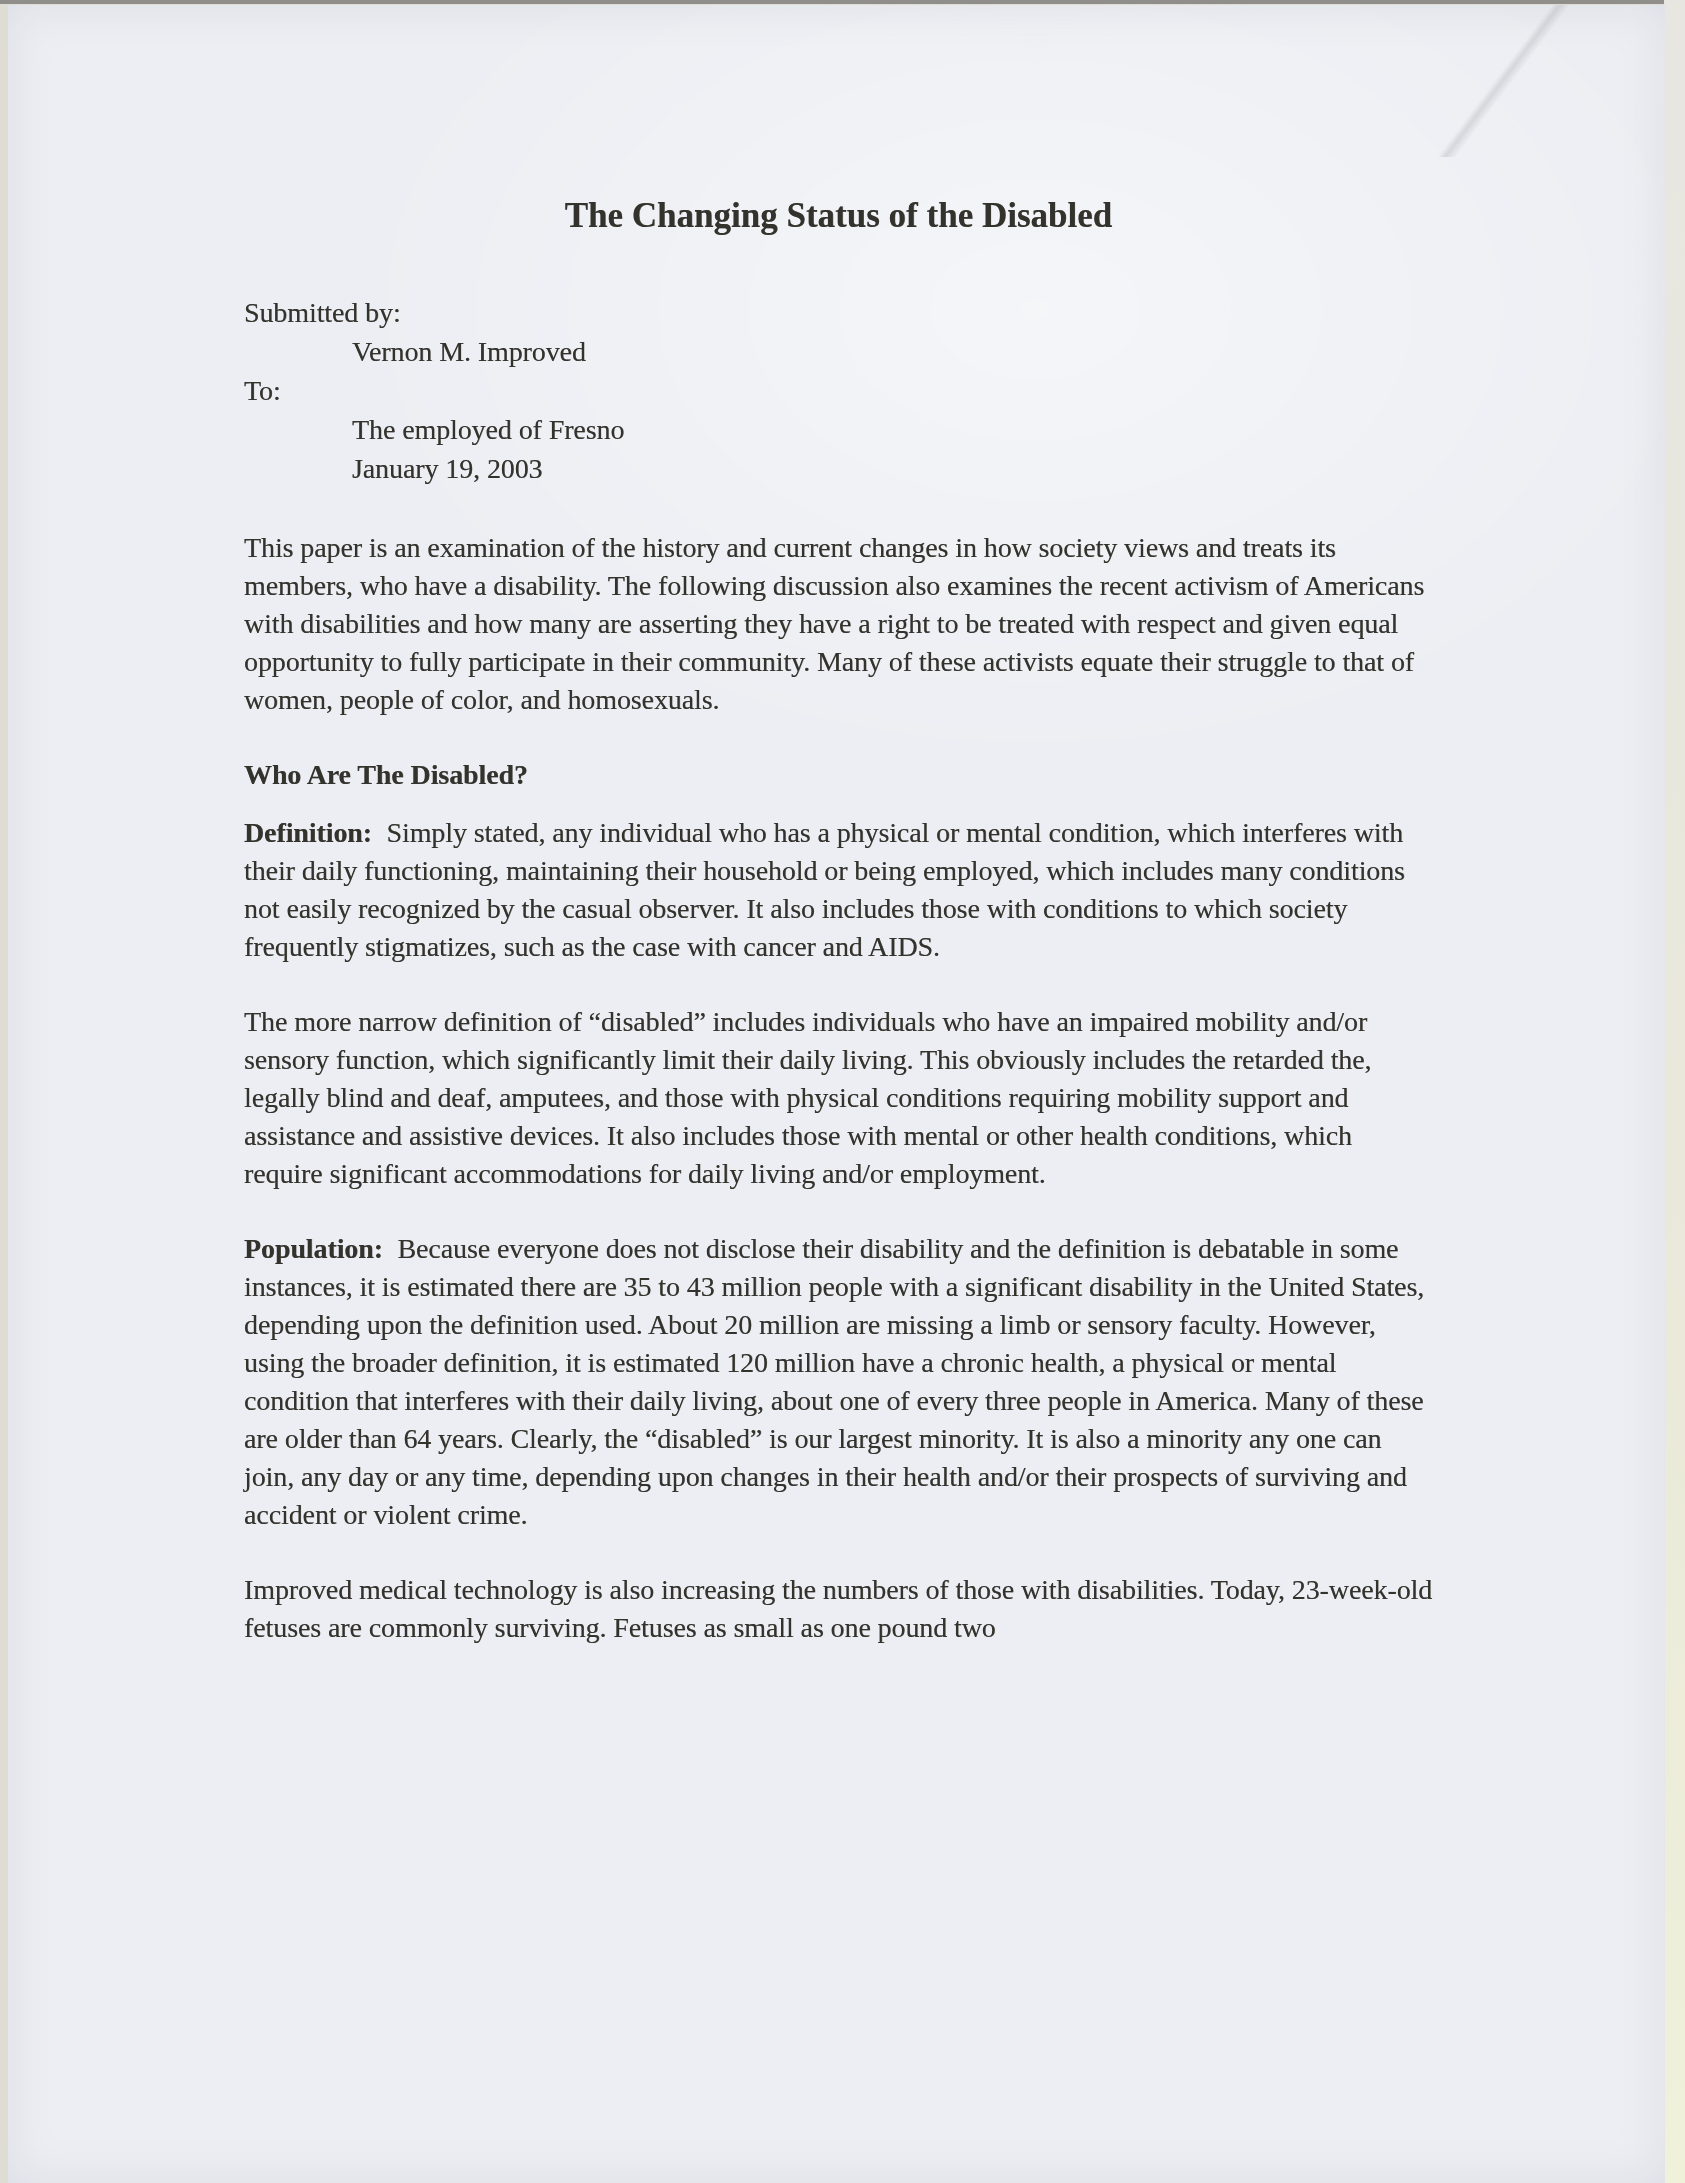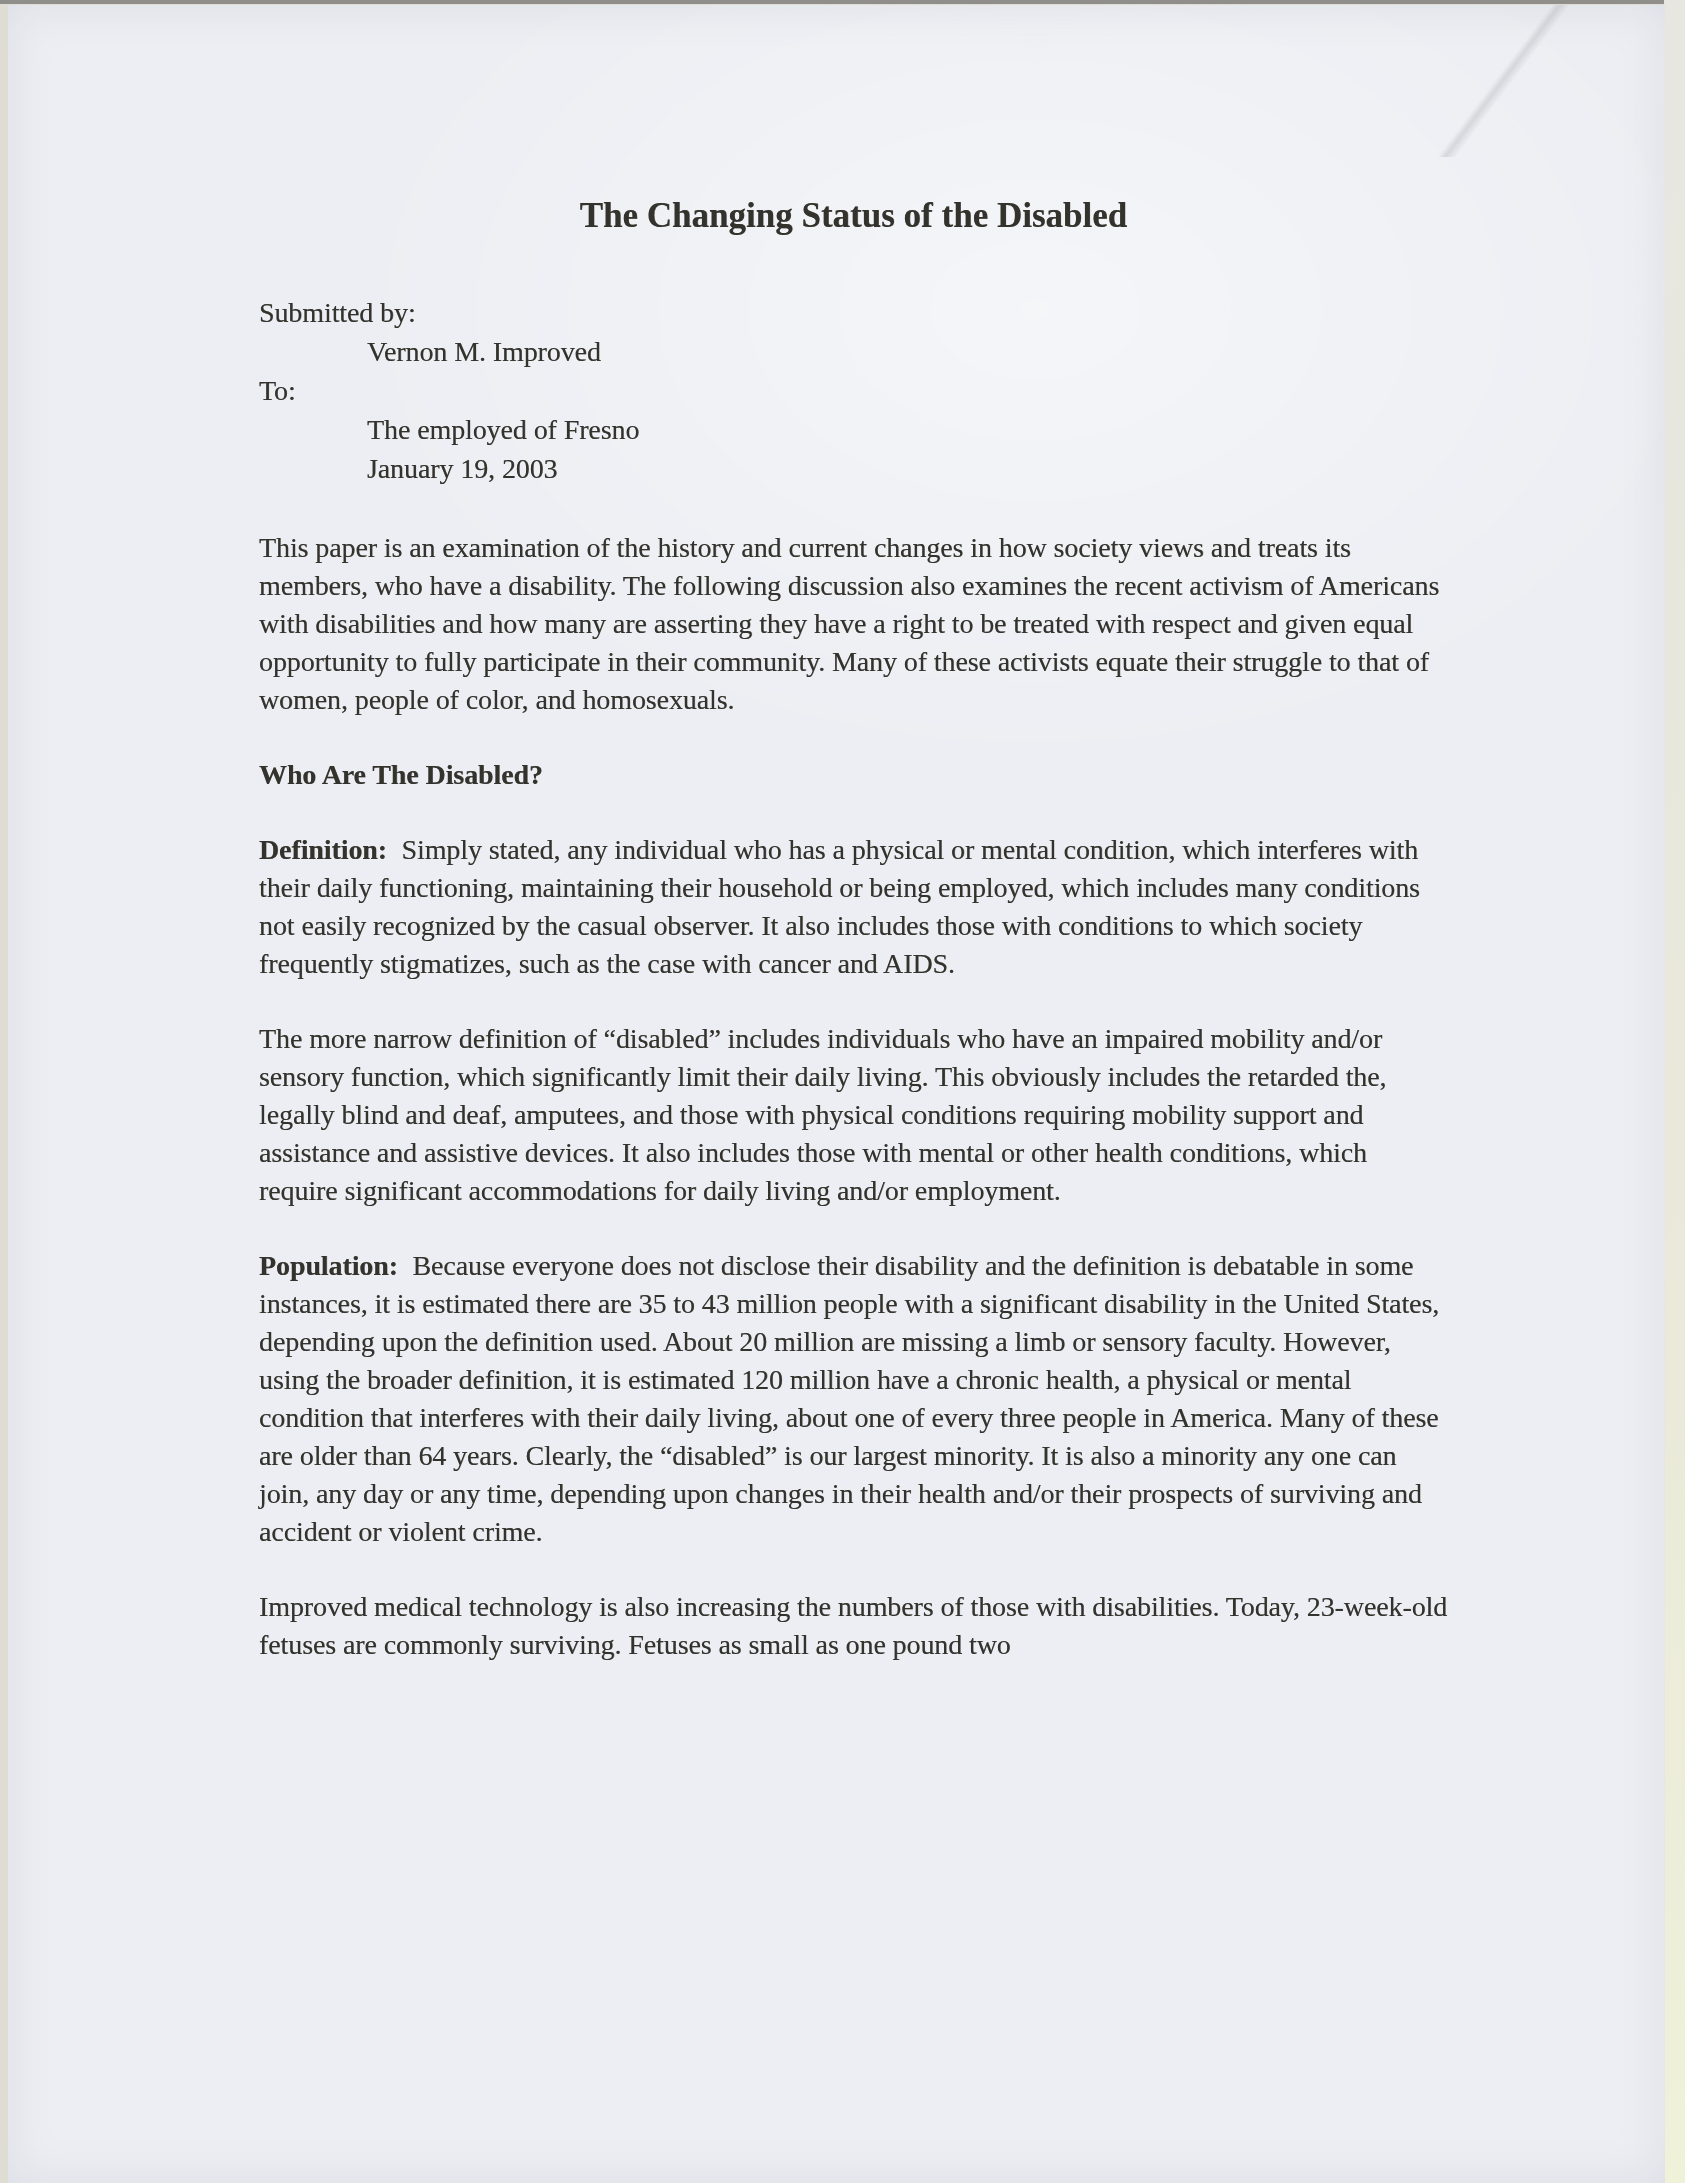--- a/index.html
+++ b/index.html
@@ -40,21 +40,21 @@
   
   .crease {
     position: absolute;
     top: 0; right: 59px;
     width: 198px; height: 152px;
     background: linear-gradient(127deg, transparent 46%, rgba(150,150,158,0.28) 48.5%, transparent 52%);
     pointer-events: none;
   }
   .content {
     position: absolute;
-    left: 251px;
+    left: 236px;
     top: 0;
     width: 1189px;
     color: #33322c;
     font-size: 28px;
     line-height: 38px;
     letter-spacing: -0.1px;
     text-shadow: 0.3px 0.3px 0 rgba(51,50,44,0.5);
   }
   h1.doc-title {
     margin: 190px 0 0 0;
@@ -72,21 +72,21 @@
   .meta .indent {
     padding-left: 108px;
   }
   .content p {
     margin: 12px 0 37px 0;
   }
   .content p.first-body {
     margin-top: 41px;
   }
   h2.section-heading {
-    margin: 0 0 37px 0;
+    margin: 0 0 20px 0;
     font-size: 28px;
     line-height: 38px;
     font-weight: bold;
   }
   .lead-label {
     font-weight: bold;
     margin-right: 14.5px;
   }
 </style>
 </head>

